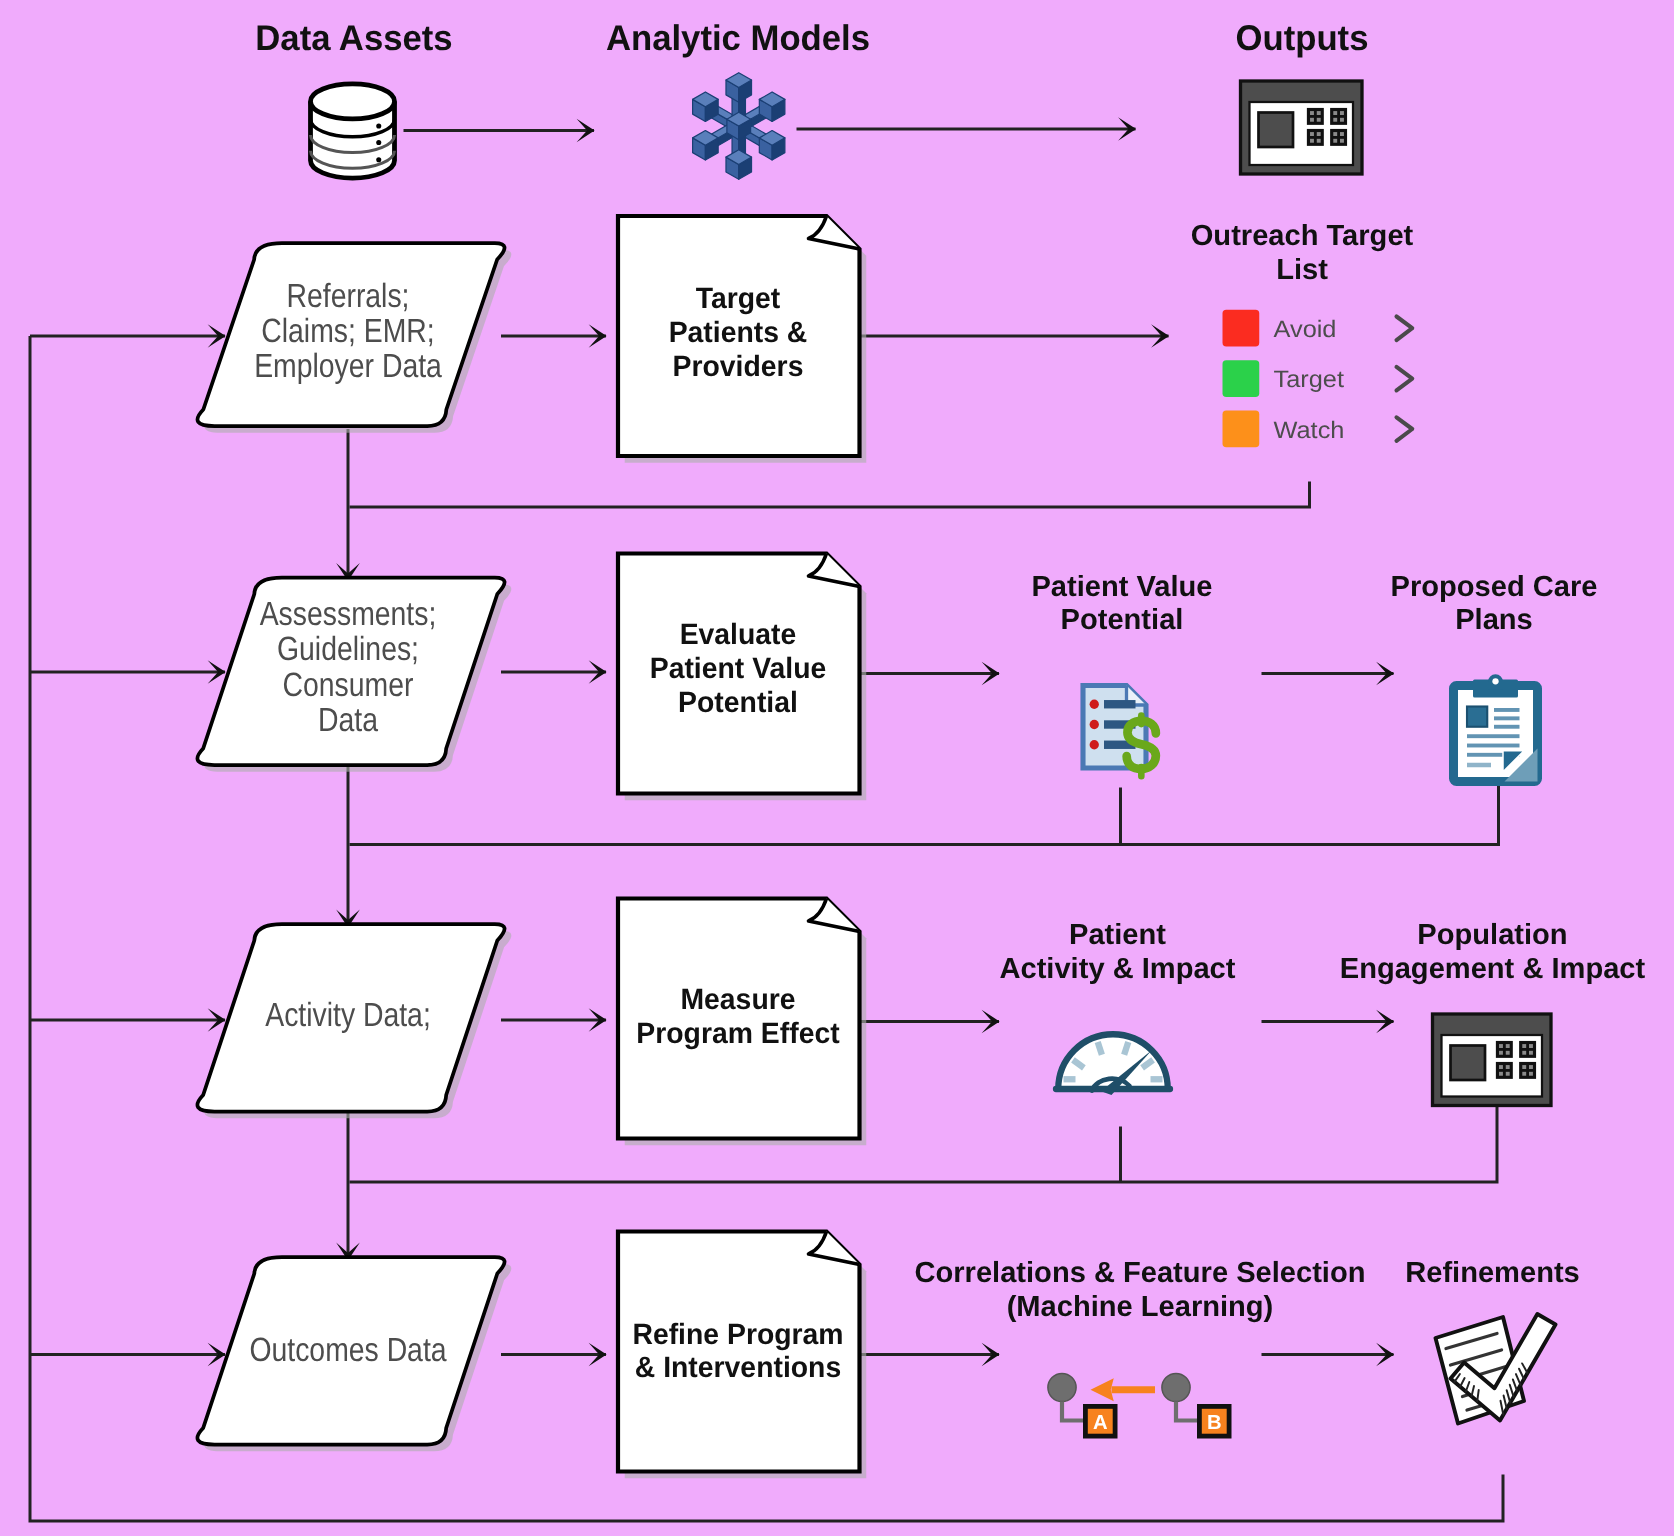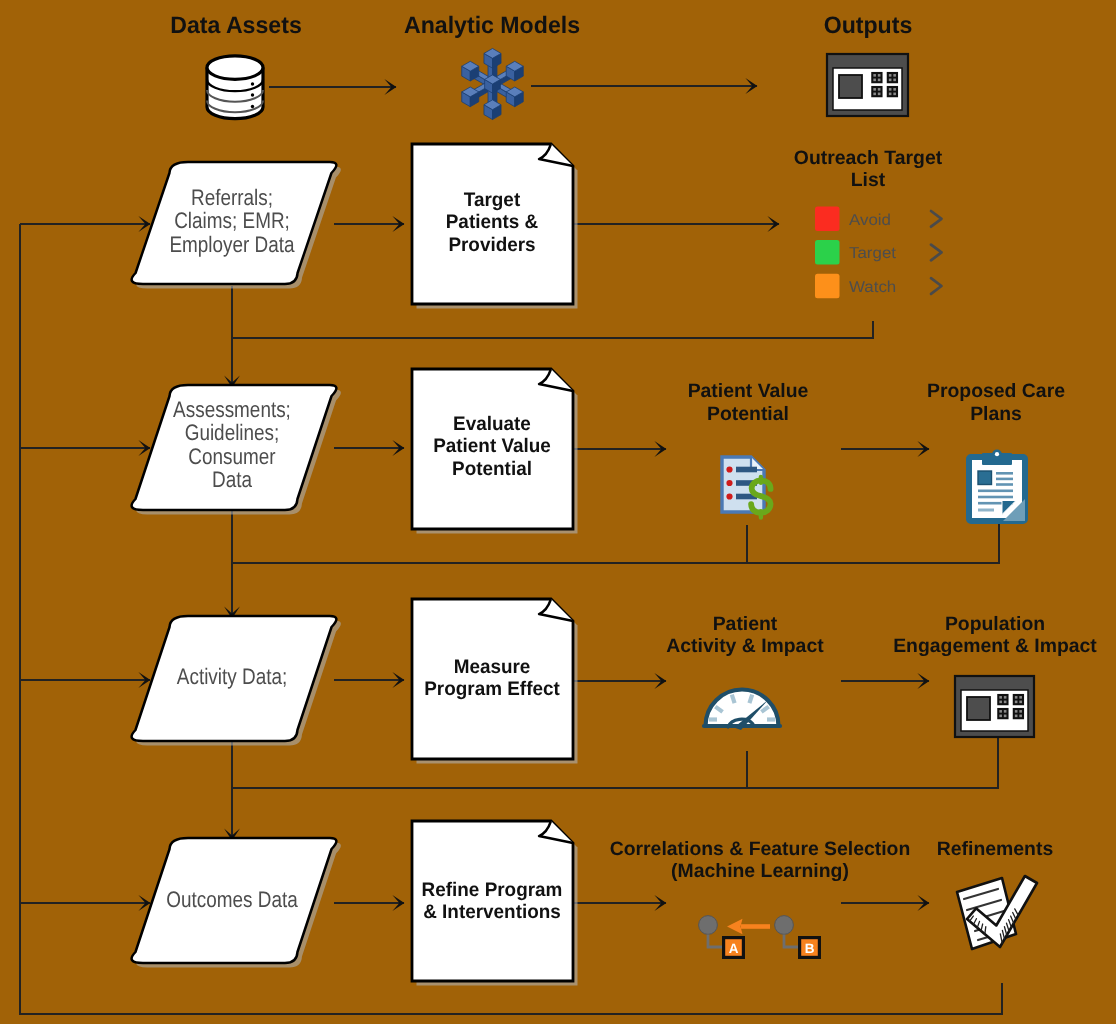--- a/index.html
+++ b/index.html
@@ -1,18 +1,18 @@
 <!DOCTYPE html>
 <html><head>
 <meta charset="utf-8">
 <title>Analytics Flow Diagram</title>
 <style>
   html,body{margin:0;padding:0;background:#ffffff;-webkit-font-smoothing:antialiased;text-rendering:geometricPrecision;}
   body{width:1116px;height:1024px;overflow:hidden;font-family:"Liberation Sans",sans-serif;}
-  #stage{position:relative;width:1116px;height:1024px;background:#a16207;}
+  #stage{position:relative;width:1116px;height:1024px;background:#f0abfc;}
   svg#flow{display:block;position:absolute;left:0;top:0;}
   text{white-space:pre;}
   .hdr{font-weight:bold;fill:#111;font-size:23.8px;text-anchor:middle;font-family:"Liberation Sans",sans-serif;}
   .para-txt{fill:#4d4d4d;font-size:22.4px;text-anchor:middle;font-family:"Liberation Sans",sans-serif;}
   .doc-txt{fill:#111;font-size:19.6px;font-weight:bold;text-anchor:middle;font-family:"Liberation Sans",sans-serif;}
   .out-hdr{font-weight:bold;fill:#111;text-anchor:middle;font-family:"Liberation Sans",sans-serif;}
   .legend-txt{fill:#4d4d4d;font-size:15.8px;font-family:"Liberation Sans",sans-serif;}
   .conn{stroke:#222;stroke-width:2;fill:none;}
 </style>
 </head>

